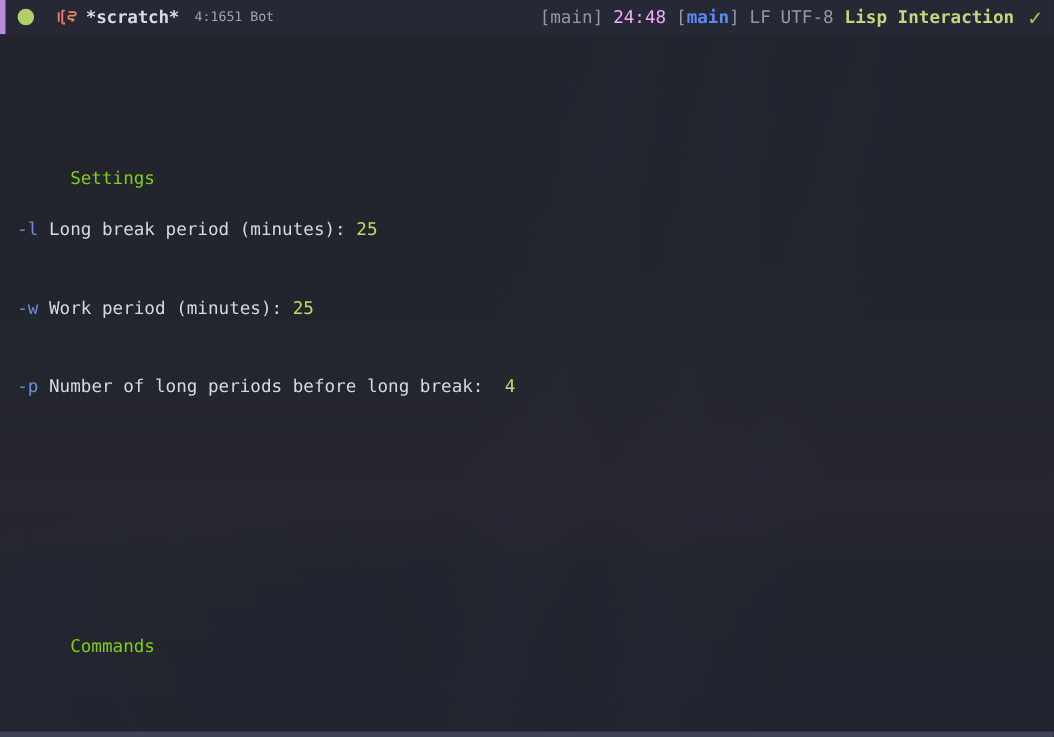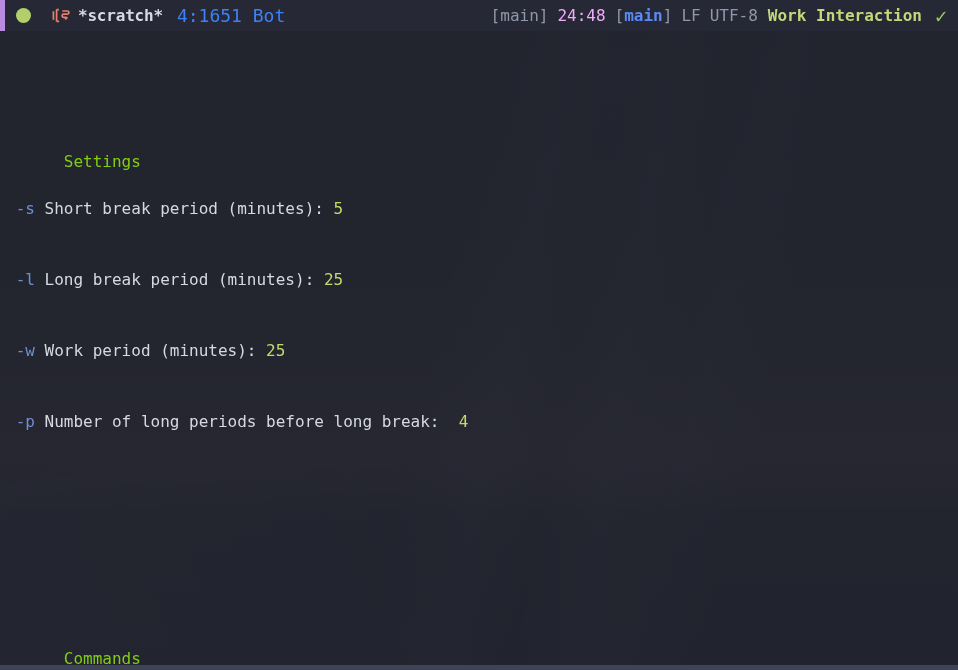--- a/index.html
+++ b/index.html
@@ -105,22 +105,22 @@
   .buf-name {
     margin-left: 7px;
     color: #d8d9e8;
     font-weight: bold;
     font-size: 16px;
     letter-spacing: -0.2px;
     white-space: pre;
   }
   .buf-pos {
     margin-left: 14px;
-    color: #3b82f6;
-    font-size: 18px;
+    color: #a3a3a3;
+    font-size: 12px;
     white-space: pre;
   }
   #header .hdr-right {
     margin-left: auto;
     display: flex;
     align-items: center;
     padding-right: 11px;
     white-space: pre;
     font-size: 16px;
   }
@@ -185,32 +185,31 @@
       <span class="buf-name">*scratch*</span>
       <span class="buf-pos">4:1651 Bot</span>
     </div>
 
     <div class="hdr-right">
       <span class="hdr-project">[main]</span>
       <span class="hdr-timer" style="margin-left:9px">24:48</span>
       <span class="hdr-branch-br" style="margin-left:9px">[</span><span class="hdr-branch">main</span><span class="hdr-branch-br">]</span>
       <span class="hdr-enc" style="margin-left:9px">LF</span>
       <span class="hdr-enc" style="margin-left:9px">UTF-8</span>
-      <span class="hdr-mode">Work Interaction</span>
+      <span class="hdr-mode">Lisp Interaction</span>
       <span class="hdr-check">✓</span>
     </div>
   </div>
 
   <div id="body">
 
     
     <div class="line">
       <span class="heading">Settings</span>
     </div>
-    <div class="line"> <span class="flag">-s</span> <span class="plain">Short break period (minutes):</span> <span class="num">5</span></div>
     <div class="line"> <span class="flag">-l</span> <span class="plain">Long break period (minutes):</span> <span class="num">25</span></div>
     <div class="line"> <span class="flag">-w</span> <span class="plain">Work period (minutes):</span> <span class="num">25</span></div>
     <div class="line"> <span class="flag">-p</span> <span class="plain">Number of long periods before long break:</span>  <span class="num">4</span></div>
 
     <div class="line"> </div>
 
     
     <div class="line">
       <span class="heading">Commands</span>
     </div>

